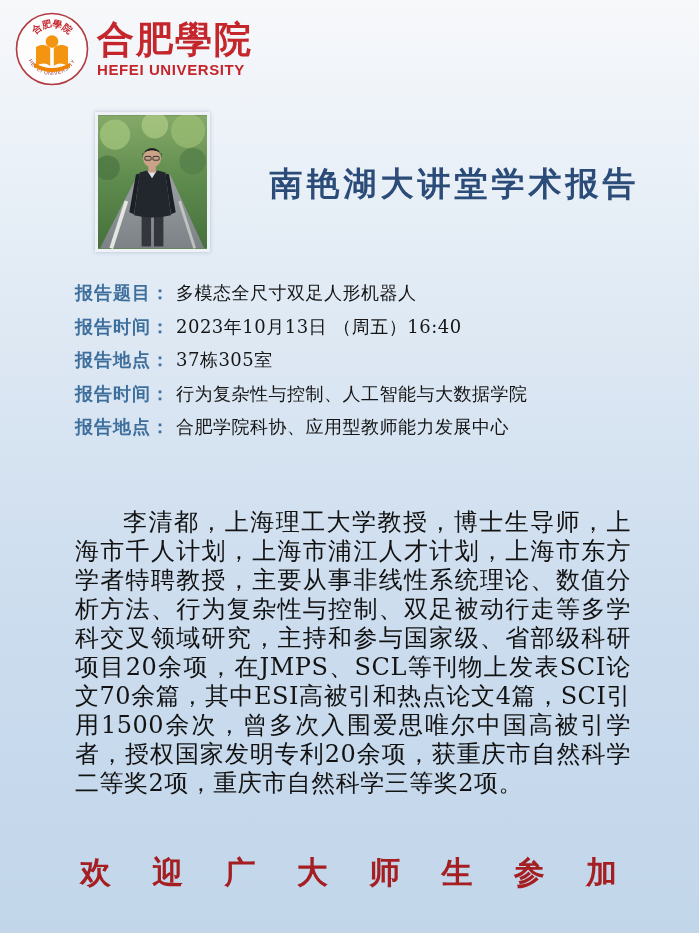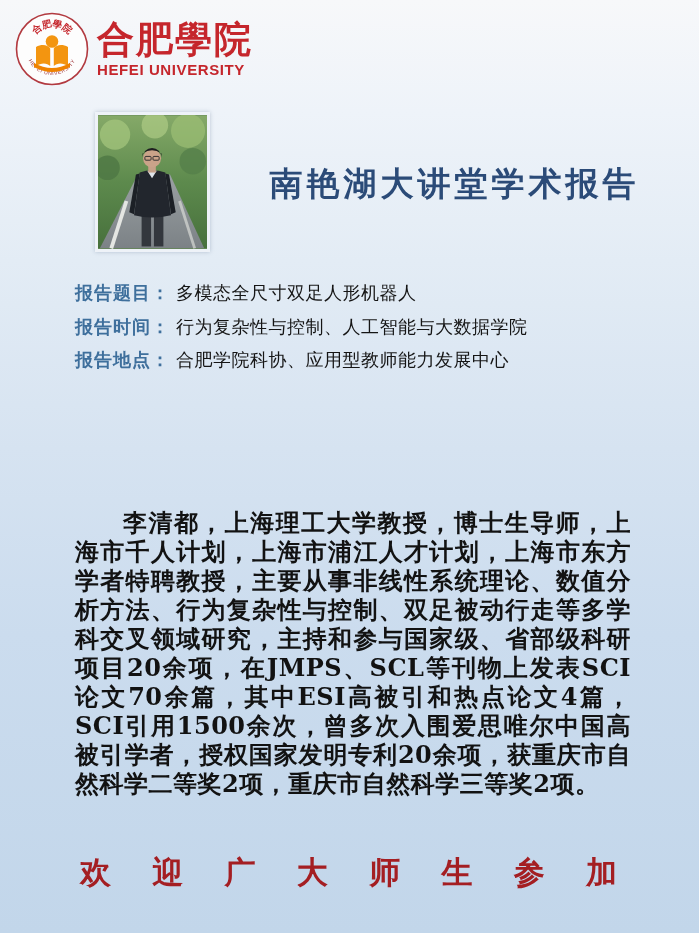--- a/index.html
+++ b/index.html
@@ -55,21 +55,20 @@
   .detail-row { font-size:18px; line-height:33.5px; white-space:nowrap; }
   .detail-label { color:#3e6f9c; font-weight:700; letter-spacing:1px; margin-right:6px; }
   .detail-value { color:#151515; letter-spacing:0.5px; }
 
   
   .bio {
     position:absolute; left:75px; top:508px; width:556px;
     margin:0; font-size:24px; line-height:29px;
     color:#121212; text-indent:2em; text-align:justify;
     letter-spacing:0.5px;
-    font-weight:bold;
   }
 
   
   .welcome {
     position:absolute; left:80px; top:852px; width:537px;
     display:flex; justify-content:space-between;
     font-size:31px; font-weight:700; color:#a41e22;
   }
   .welcome span { display:inline-block; }
 </style>
@@ -142,20 +141,26 @@
     </svg>
   </figure>
 
   <h1 class="title">南艳湖大讲堂学术报告</h1>
 
   <section class="details">
     <div class="detail-row">
       <span class="detail-label">报告题目：</span><span class="detail-value">多模态全尺寸双足人形机器人</span>
     </div>
     <div class="detail-row">
+      <span class="detail-label">报告时间：</span><span class="detail-value">2023年10月13日 （周五）16:40</span>
+    </div>
+    <div class="detail-row">
+      <span class="detail-label">报告地点：</span><span class="detail-value">37栋305室</span>
+    </div>
+    <div class="detail-row">
       <span class="detail-label">报告时间：</span><span class="detail-value">行为复杂性与控制、人工智能与大数据学院</span>
     </div>
     <div class="detail-row">
       <span class="detail-label">报告地点：</span><span class="detail-value">合肥学院科协、应用型教师能力发展中心</span>
     </div>
   </section>
 
   <p class="bio">李清都，上海理工大学教授，博士生导师，上海市千人计划，上海市浦江人才计划，上海市东方学者特聘教授，主要从事非线性系统理论、数值分析方法、行为复杂性与控制、双足被动行走等多学科交叉领域研究，主持和参与国家级、省部级科研项目20余项，在JMPS、SCL等刊物上发表SCI论文70余篇，其中ESI高被引和热点论文4篇，SCI引用1500余次，曾多次入围爱思唯尔中国高被引学者，授权国家发明专利20余项，获重庆市自然科学二等奖2项，重庆市自然科学三等奖2项。</p>
 
   <div class="welcome">

